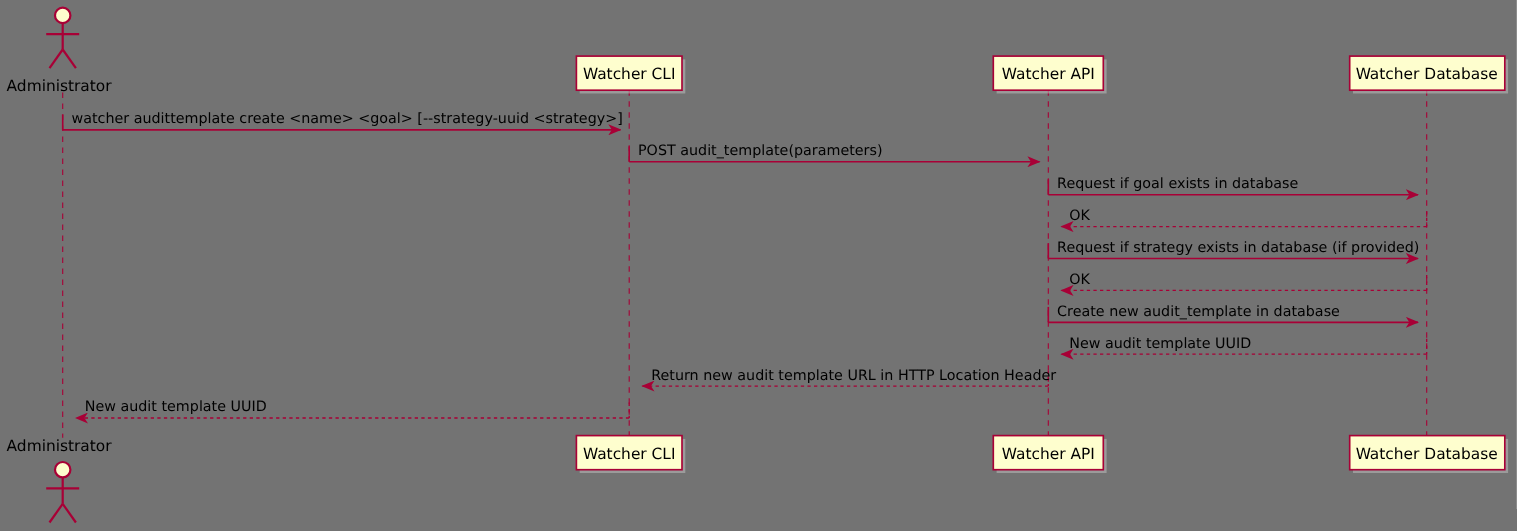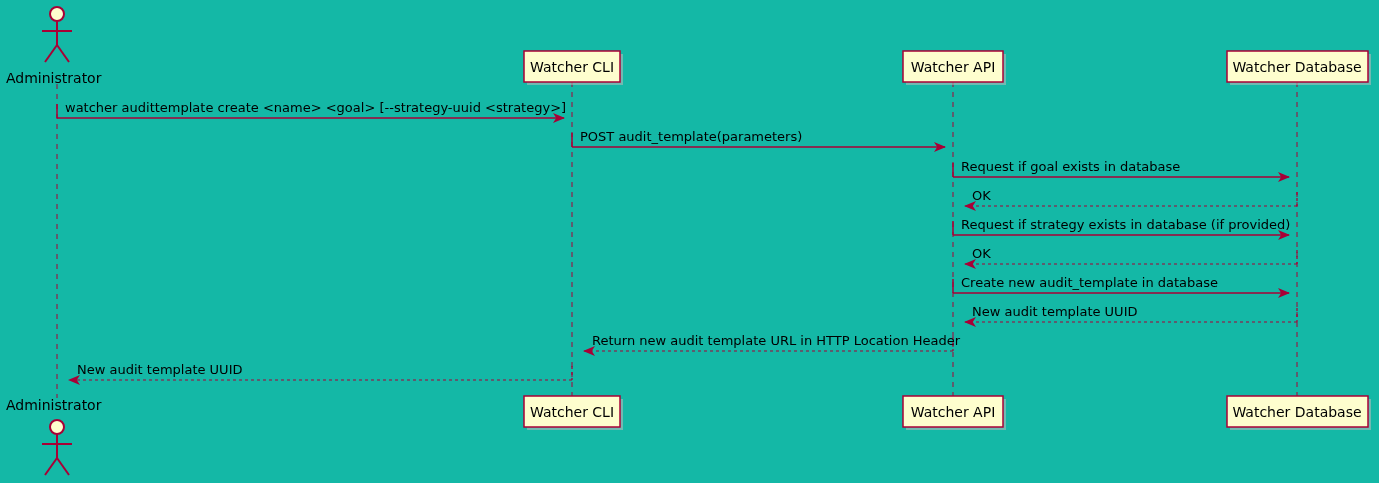--- a/index.html
+++ b/index.html
@@ -7,21 +7,21 @@
     padding: 0;
     background: #FFFFFF;
   }
   body {
     font-family: "DejaVu Sans", sans-serif;
   }
   #diagram-root {
     position: relative;
     width: 1379px;
     height: 483px;
-    background: #14b8a6;
+    background: #737373;
     overflow: hidden;
   }
   svg.diagram-canvas {
     position: absolute;
     top: 0;
     left: 0;
     width: 1379px;
     height: 483px;
   }
   .msg-text, .participant-text, .actor-text {

